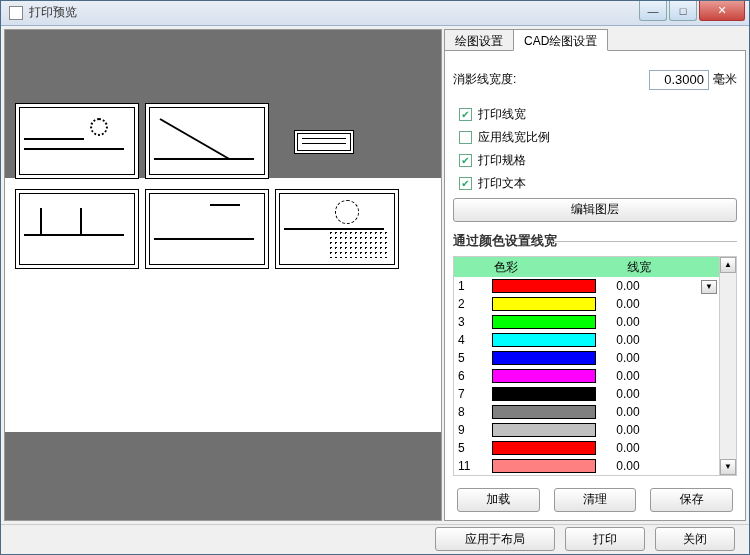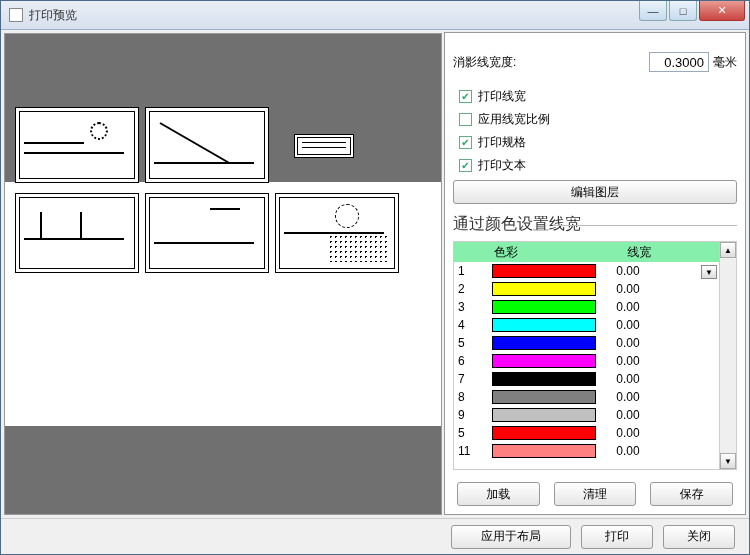--- a/index.html
+++ b/index.html
@@ -31,41 +31,41 @@
 .row { display: flex; align-items: center; gap: 6px; }
 .row-top { justify-content: space-between; margin-top: 9px; }
 .num-input { width: 60px; height: 20px; border: 1px solid #9ab; text-align: right; padding: 0 4px; font-size: 13px; }
 .unit { font-size: 12px; }
 .checks { display: flex; flex-direction: column; gap: 6px; margin-top: 10px; margin-left: 6px; }
 .chk { display: flex; align-items: center; gap: 6px; }
 .chk-box { width: 13px; height: 13px; border: 1px solid #6a8; background: #fff; display: flex; align-items: center; justify-content: center; font-size: 10px; color: #2a6; }
 .chk-box.light { border-color: #9cd; background: #eaf4ff; }
 .btn-wide { height: 24px; border: 1px solid #999; background: linear-gradient(#fff,#e6e6e6); border-radius: 3px; font-size: 12px; }
 .btn-wide.full { width: 100%; }
-.group-label { font-size: 16px; color: #333; margin-top: 4px; position: relative; }
+.group-label { font-size: 13px; color: #333; margin-top: 4px; position: relative; font-weight: bold; }
 .group-label::after { content: ""; position: absolute; left: 100px; right: 0; top: 50%; border-top: 1px solid #bbb; }
 .color-table { flex: 1; display: flex; border: 1px solid #ccc; }
 .color-body { flex: 1; display: flex; flex-direction: column; overflow: hidden; }
 .color-head { display: flex; background: #86efac; height: 20px; font-size: 12px; }
 .ch-idx { width: 36px; padding: 2px 4px; border-right: 0px solid #ddd; }
 .ch-color { flex: 1.2; padding: 2px 4px; }
 .ch-lw { flex: 1; padding: 2px 4px; margin-left: 20px; }
 .color-rows { flex: 1; overflow: hidden; }
 .crow { display: flex; align-items: center; height: 18px; font-size: 12px; }
 .crow .ci { width: 36px; padding: 0 4px; }
 .crow .cc { flex: 1.2; padding: 1px 2px; }
 .crow .cc-sw { height: 14px; border: 1px solid #000; margin-right: 14px; }
 .crow .cl { flex: 1; padding: 0 4px; position: relative; }
 .crow .dd { position: absolute; right: 2px; top: 1px; width: 16px; height: 14px; border: 1px solid #888; background: linear-gradient(#fff,#ddd); display: flex; align-items: center; justify-content: center; font-size: 8px; }
 .scroll-col { width: 17px; background: #efefef; border-left: 1px solid #ccc; position: relative; }
 .scroll-col .sb-btn { position: absolute; left: 0; right: 0; height: 16px; background: linear-gradient(#fff,#ddd); border: 1px solid #aaa; display: flex; align-items: center; justify-content: center; font-size: 8px; }
 .side-bottom { display: flex; gap: 14px; padding: 6px 4px 2px 4px; justify-content: center; }
 .side-bottom .b { flex: 1; height: 24px; border: 1px solid #999; background: linear-gradient(#fff,#e6e6e6); border-radius: 3px; font-size: 12px; }
 .footer { height: 36px; background: #f0f0f0; border-top: 1px solid #ccc; display: flex; justify-content: flex-end; align-items: center; gap: 10px; padding: 0 14px; }
-.footer button { width: 72px; height: 24px; border: 1px solid #999; background: linear-gradient(#fff,#e6e6e6); border-radius: 3px; font-size: 12px; }
+.footer button { width: 80px; height: 24px; border: 1px solid #999; background: linear-gradient(#fff,#e6e6e6); border-radius: 3px; font-size: 12px; }
 .footer .apply { width: 120px; }
 </style>
 </head>
 <body>
 
 <div class="window">
   <div class="titlebar">
     <div class="titlebar-icon"></div>
     <div class="titlebar-title">打印预览</div>
     <div class="win-controls">
@@ -123,20 +123,24 @@
             <div class="scribble" style="left:55px;top:6px;width:24px;height:24px;border-radius:50%;background:transparent;border:1px dashed #000;"></div>
             <div style="position:absolute;left:48px;top:36px;right:6px;bottom:6px;background-image:radial-gradient(#000 1px, transparent 1px);background-size:5px 5px;"></div>
           </div>
             </div>
         </div>
         <div class="gray-band gray-bot"></div>
       </div>
     </div>
 
     <div class="side">
+      <div class="tabs">
+        <div class="tab">绘图设置</div>
+        <div class="tab active">CAD绘图设置</div>
+      </div>
       <div class="tab-body">
 
         <div class="row row-top">
           <span>消影线宽度:</span>
           <span style="display:flex;align-items:center;gap:4px;">
             <input class="num-input" value="0.3000" style="">
             <span class="unit">毫米</span>
           </span>
         </div>
 

